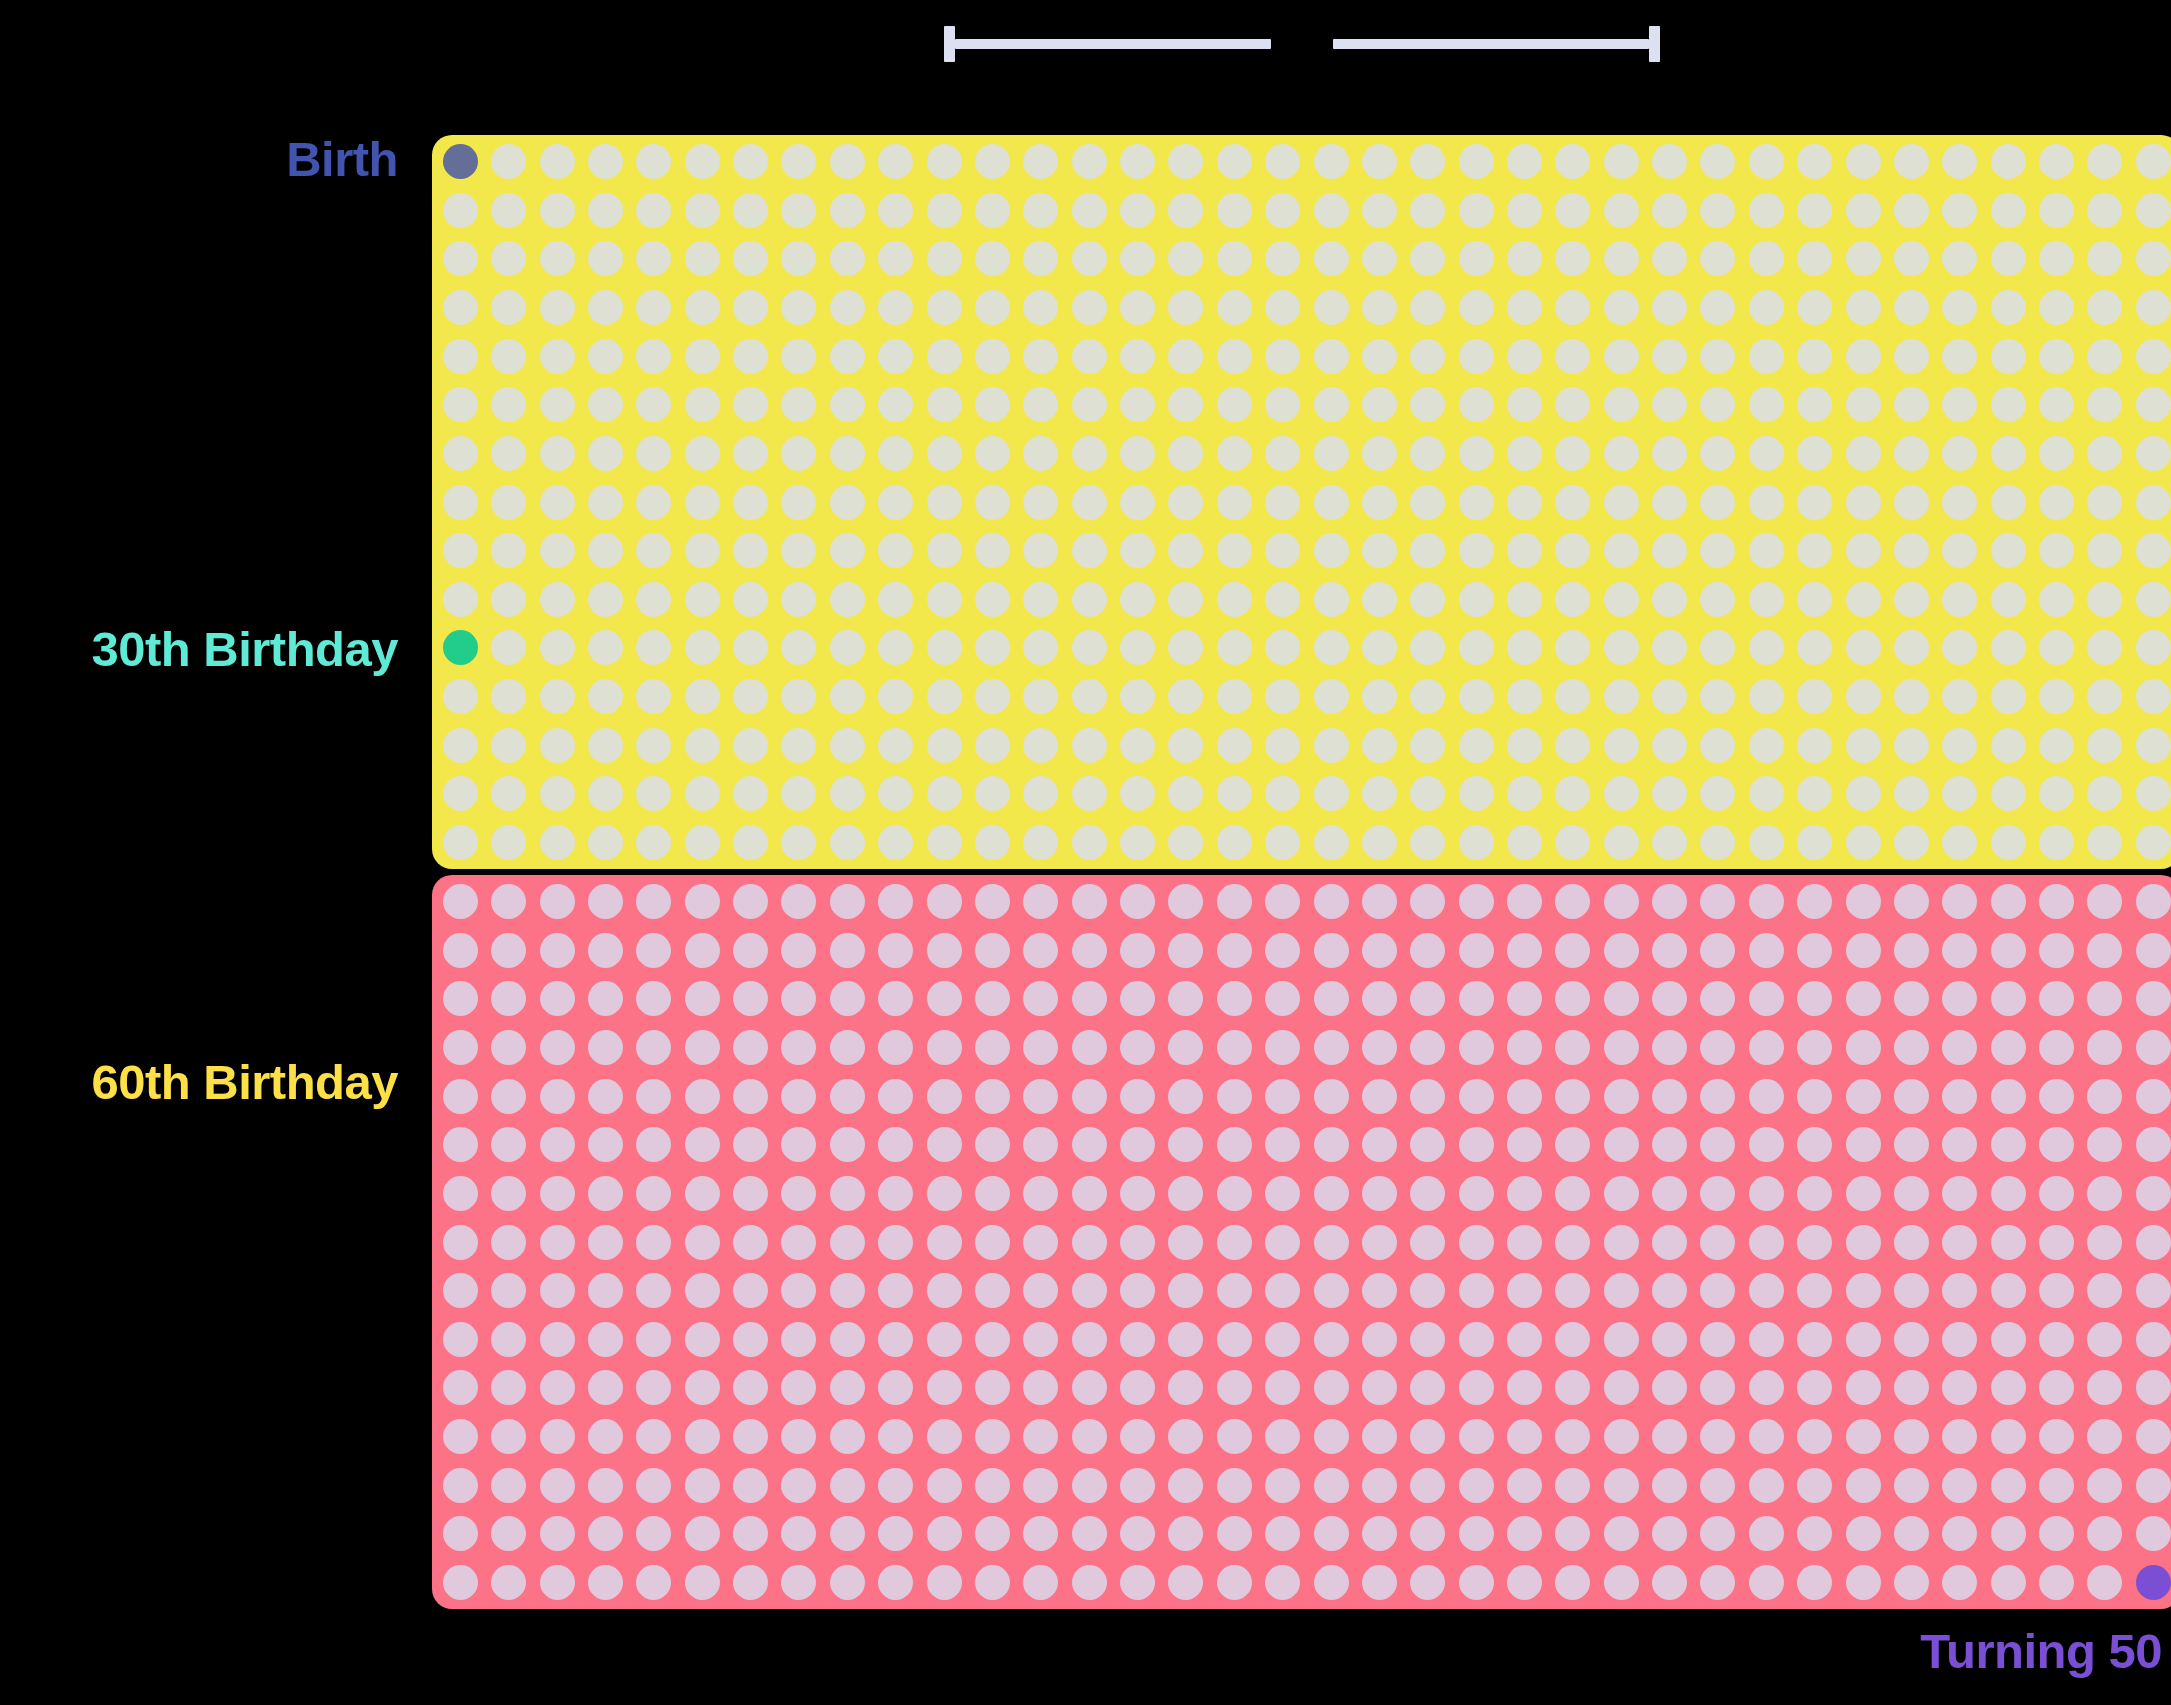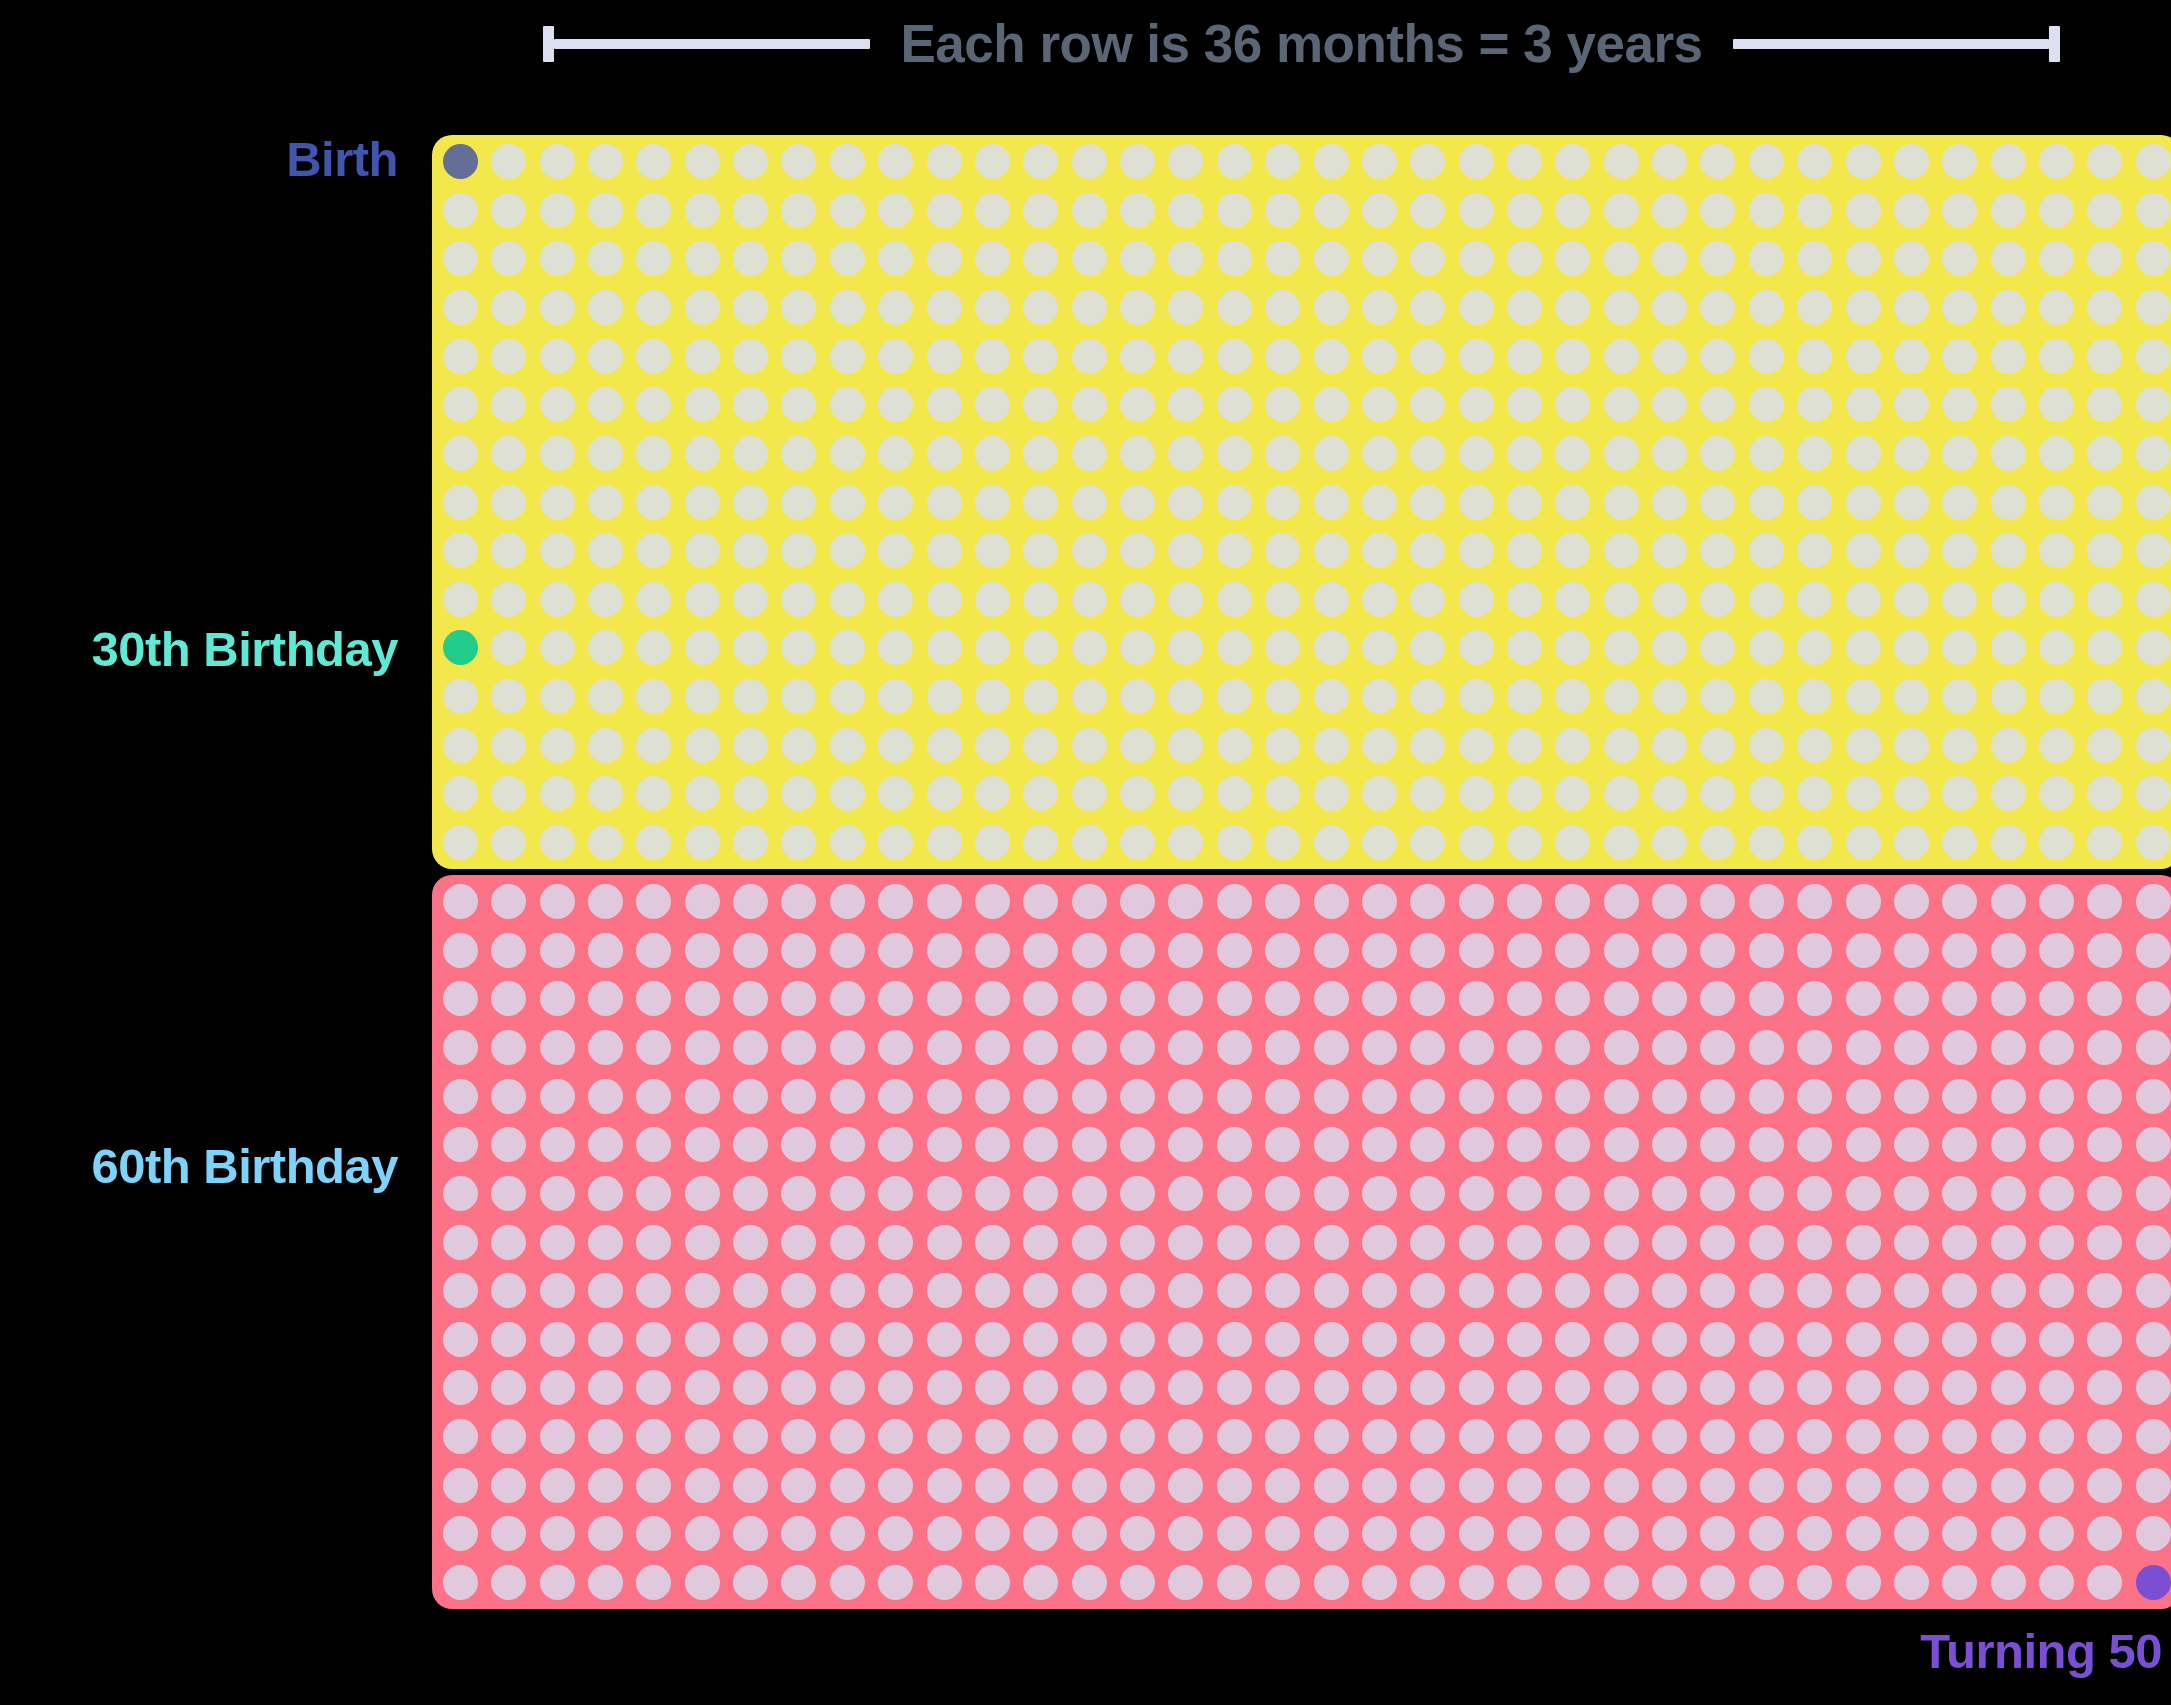--- a/index.html
+++ b/index.html
@@ -116,22 +116,22 @@
     top: 135px;
     color: #4255AE;
   }
   #label-thirty {
     right: 1773px;
     top: 625px;
     color: #5eead4;
   }
   #label-sixty {
     right: 1773px;
-    top: 1142px;
-    color: #7dd3fc;
+    top: 1058px;
+    color: #fde047;
   }
   #label-ninety {
     position: absolute;
     right: 9px;
     top: 1627px;
     color: #7B4FD4;
     font-size: 49px;
     font-weight: bold;
     line-height: 1;
     white-space: nowrap;
@@ -140,21 +140,20 @@
 </style>
 </head>
 <body>
 
 <div id="header-bar">
   <div class="bracket" id="bracket-left">
     <div class="bracket-tick"></div>
     <div class="bracket-line"></div>
   </div>
 
-  <div id="header-title">Each row is 36 months = 3 years</div>
 
   <div class="bracket" id="bracket-right">
     <div class="bracket-line"></div>
     <div class="bracket-tick"></div>
   </div>
 </div>
 
 <div class="side-label" id="label-birth">Birth</div>
 <div class="side-label" id="label-thirty">30th Birthday</div>
 <div class="side-label" id="label-sixty">60th Birthday</div>

